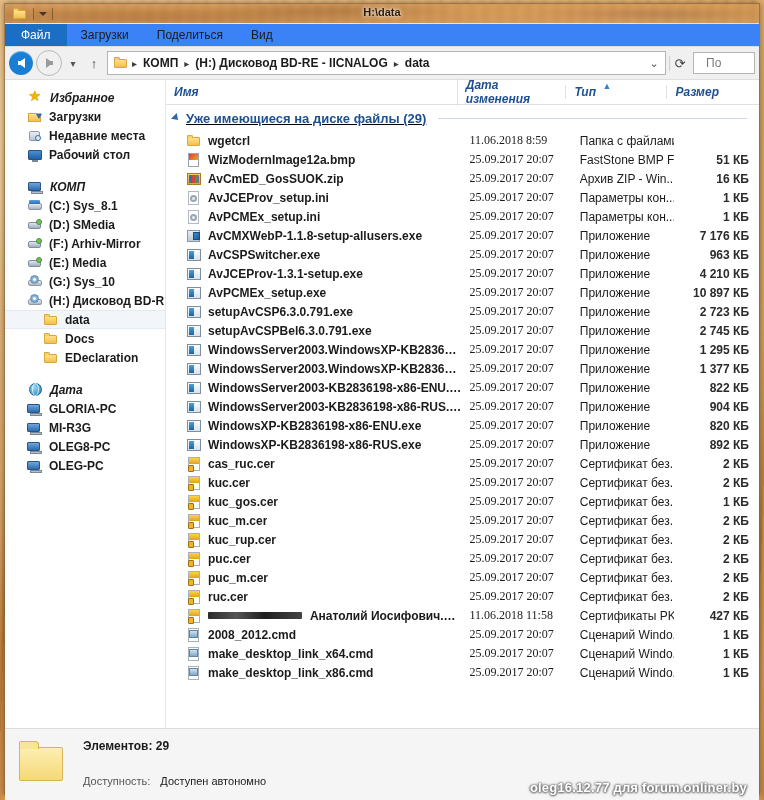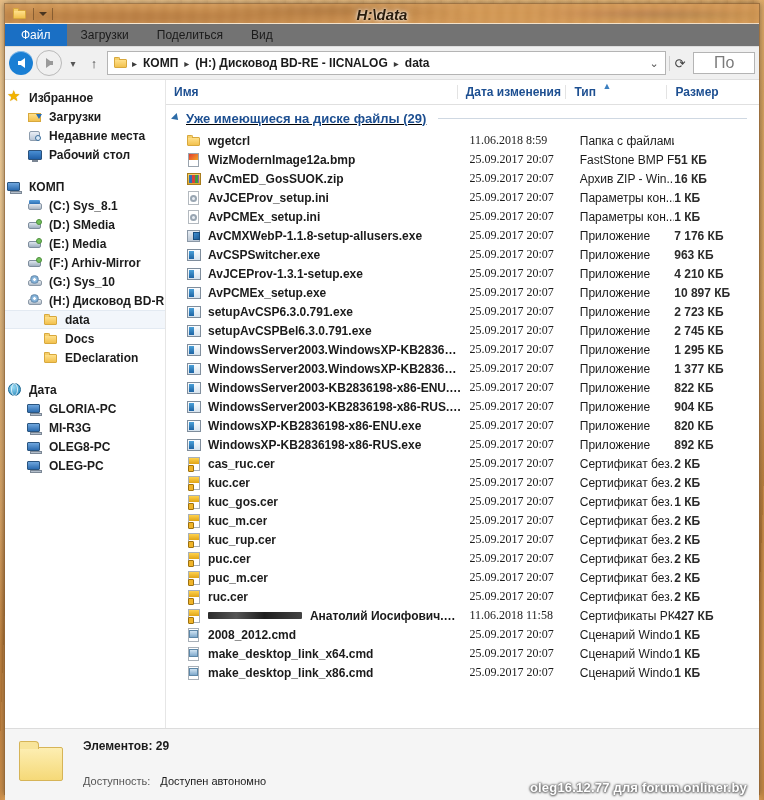--- a/index.html
+++ b/index.html
@@ -43,28 +43,27 @@
       radial-gradient(ellipse at 88% 55%, rgba(60,110,40,.28), rgba(0,0,0,0) 12%),
       repeating-linear-gradient(92deg,rgba(201,138,70,.85) 0px,rgba(214,154,85,.85) 7px,rgba(193,132,63,.85) 14px);
     filter:blur(3px);
     z-index:0;
   }
   .qat{position:absolute;left:7px;top:2px;display:flex;align-items:center;gap:5px;z-index:2;}
   .qat .sep{width:1px;height:12px;background:rgba(90,60,30,.55);}
   .caret-d{width:0;height:0;border-left:4px solid transparent;border-right:4px solid transparent;border-top:4px solid #4a3520;}
   .wtitle{
     position:absolute;left:0;right:0;top:2px;text-align:center;
-    font-weight:bold;font-size:15px;color:#2a1c0c;z-index:2;
+    font-weight:bold;font-size:11px;color:#2a1c0c;z-index:2;
     text-shadow:0 0 3px rgba(255,255,255,.9),0 0 6px rgba(255,255,255,.7);
-    font-style:italic;
   }
 
   
   .ribbon{
-    height:22px;background:#737373;border-bottom:1px solid #dcdcdc;
+    height:22px;background:#3b82f6;border-bottom:1px solid #dcdcdc;
     display:flex;align-items:stretch;
   }
   .rtab{display:flex;align-items:center;padding:0 14px;font-size:12px;color:#1b1b1b;}
   .rtab.file{background:#1a6fc4;color:#fff;font-weight:normal;padding:0 16px;}
 
   
   .addrbar{
     height:32px;background:#f0f0f0;
     display:flex;align-items:center;padding:0 4px;gap:3px;
     border-bottom:1px solid #dfdfdf;
@@ -82,29 +81,29 @@
     flex:1;height:22px;background:#fff;border:1px solid #b4b4b4;
     display:flex;align-items:center;padding:0 2px 0 5px;gap:2px;min-width:0;
   }
   .crumb{font-size:12px;font-weight:bold;color:#1b1b1b;white-space:nowrap;padding:1px 3px;}
   .csep{color:#3b3b3b;font-size:10px;padding:0 1px;}
   .crumb-spacer{flex:1;}
   .vchev{width:18px;text-align:center;color:#555;font-size:11px;}
   .refresh{width:20px;text-align:center;color:#444;font-size:13px;border-left:1px solid #cfcfcf;}
   .searchbox{
     width:62px;height:22px;background:#fff;border:1px solid #b4b4b4;
-    display:flex;align-items:center;padding:0 20px;color:#7b7b7b;font-size:16px;
+    display:flex;align-items:center;padding:0 12px;color:#7b7b7b;font-size:12px;
     overflow:hidden;white-space:nowrap;box-sizing:border-box;
   }
 
   
   .content{display:flex;height:648px;background:#fff;}
   .nav{width:160px;background:#fff;padding-top:8px;overflow:hidden;position:relative;}
   .navitem{display:flex;align-items:center;height:19px;padding-left:22px;gap:6px;white-space:nowrap;}
-  .navitem.root{padding-left:2px;}
+  .navitem.root{padding-left:23px;font-style:italic;}
   .navitem.child{padding-left:38px;}
   .navitem.sel{background:#f2f6fb;border:1px solid #e3eaf2;border-left:none;border-right:none;height:17px;}
   .navlabel{font-size:12px;font-weight:bold;color:#1b1b1b;}
   .navgap{height:13px;}
   .ico{width:16px;height:16px;flex:0 0 16px;position:relative;display:inline-block;}
 
   
   .ic-folder:before{content:"";position:absolute;left:1px;top:4px;width:13px;height:9px;background:linear-gradient(180deg,#ffe08a,#f2c14e);border:1px solid #d8a83c;border-radius:0 1px 1px 1px;box-sizing:border-box;}
   .ic-folder:after{content:"";position:absolute;left:1px;top:2px;width:6px;height:3px;background:#f5cf6a;border:1px solid #d8a83c;border-bottom:none;border-radius:1px 2px 0 0;box-sizing:border-box;}
   
@@ -129,42 +128,42 @@
   .ic-netdrv:after{content:"";position:absolute;left:9px;top:2px;width:6px;height:6px;border-radius:50%;background:#73c15b;border:1px solid #4d8f3c;box-sizing:border-box;}
   
   .ic-cd:before{content:"";position:absolute;left:1px;top:6px;width:14px;height:6px;background:linear-gradient(180deg,#e8edf2,#adb9c6);border:1px solid #8c99a7;border-radius:2px;box-sizing:border-box;}
   .ic-cd:after{content:"";position:absolute;left:3px;top:1px;width:9px;height:9px;border-radius:50%;background:radial-gradient(circle,#fff 22%,#9fc4e4 30%,#6fa3cd 70%);border:1px solid #6e8fae;box-sizing:border-box;}
   
   .ic-net:before{content:"";position:absolute;left:1px;top:1px;width:13px;height:13px;border-radius:50%;background:radial-gradient(circle at 35% 30%,#9adcf5,#1e7fb5);border:1px solid #17648f;box-sizing:border-box;}
   .ic-net:after{content:"";position:absolute;left:4px;top:1px;width:7px;height:13px;border:1px solid rgba(255,255,255,.75);border-radius:50%;box-sizing:border-box;}
 
   
   .listpane{flex:1;display:flex;flex-direction:column;min-width:0;border-left:1px solid #e6e6e6;}
-  .colhead{height:24px;display:flex;align-items:center;border-bottom:1px solid #e0e0e0;position:relative;background:#fff;}
+  .colhead{height:24px;display:flex;align-items:center;border-bottom:1px solid #e0e0e0;position:relative;background:#fff;font-style:italic;}
   .col{font-size:12px;font-weight:bold;color:#1d4f91;padding-left:8px;position:relative;box-sizing:border-box;}
   .col + .col{border-left:1px solid #e3e3e3;}
   .col-name{width:300px;}
   .col-date{width:112px;}
   .col-type{width:104px;}
   .col-size{width:86px;}
   .col-rest{flex:1;}
   .sortmark{position:absolute;top:-4px;left:50%;margin-left:-14px;color:#3a7ebf;font-size:9px;}
 
   .grouphead{display:flex;align-items:center;height:26px;padding-left:7px;gap:6px;text-decoration:underline;}
   .gtri{width:0;height:0;border-top:4px solid transparent;border-bottom:4px solid transparent;border-left:6px solid #2d6ca8;transform:rotate(45deg);margin-right:1px;}
   .gtitle{font-size:13px;font-weight:bold;color:#1d4f91;white-space:nowrap;}
   .grule{flex:1;height:1px;background:#cfd8e2;margin-right:12px;margin-left:6px;}
 
   .rows{flex:1;overflow:hidden;}
   .row{display:flex;align-items:center;height:19px;}
   .cell{font-size:12px;color:#1b1b1b;white-space:nowrap;overflow:hidden;box-sizing:border-box;}
   .c-name{width:300px;padding-left:20px;display:flex;align-items:center;gap:6px;font-weight:bold;}
   .c-date{width:112px;padding-left:8px;color:#1b1b1b;font-family:Liberation Serif, serif;}
   .c-type{width:104px;padding-left:8px;}
-  .c-size{width:86px;text-align:left;padding-right:10px;font-weight:bold;color:#2b2b2b;}
+  .c-size{width:86px;text-align:right;padding-right:10px;font-weight:bold;color:#2b2b2b;}
   .fname{overflow:hidden;text-overflow:ellipsis;white-space:nowrap;}
 
   
   .ic-bmp:before{content:"";position:absolute;left:2px;top:1px;width:11px;height:14px;background:#fff;border:1px solid #9aa4ae;box-sizing:border-box;}
   .ic-bmp:after{content:"";position:absolute;left:3px;top:2px;width:9px;height:6px;background:linear-gradient(135deg,#e03c31,#f5a623);}
   .ic-zip:before{content:"";position:absolute;left:1px;top:2px;width:14px;height:12px;background:linear-gradient(180deg,#f7d36a,#e0a92f);border:1px solid #a87c1d;box-sizing:border-box;}
   .ic-zip:after{content:"";position:absolute;left:3px;top:4px;width:10px;height:8px;background:
      linear-gradient(90deg,#2f6fb5 0 3px,#d8423a 3px 6px,#3f9b45 6px 9px,#8e5fa8 9px 12px);}
   .ic-ini:before{content:"";position:absolute;left:2px;top:1px;width:11px;height:14px;background:#fff;border:1px solid #b3b9bf;box-sizing:border-box;}
   .ic-ini:after{content:"";position:absolute;left:4px;top:5px;width:7px;height:7px;border-radius:50%;border:2px solid #9aa6b2;box-sizing:border-box;background:#e7edf3;}
@@ -279,25 +278,25 @@
         <div class="navitem">
           <span class="ico ic-hdd"></span>
           <span class="navlabel">(C:) Sys_8.1</span>
         </div>
         <div class="navitem">
           <span class="ico ic-netdrv"></span>
           <span class="navlabel">(D:) SMedia</span>
         </div>
         <div class="navitem">
           <span class="ico ic-netdrv"></span>
+          <span class="navlabel">(F:) Arhiv-Mirror</span>
+        </div>
+        <div class="navitem">
+          <span class="ico ic-netdrv"></span>
           <span class="navlabel">(E:) Media</span>
-        </div>
-        <div class="navitem">
-          <span class="ico ic-netdrv"></span>
-          <span class="navlabel">(F:) Arhiv-Mirror</span>
         </div>
         <div class="navitem">
           <span class="ico ic-cd"></span>
           <span class="navlabel">(G:) Sys_10</span>
         </div>
         <div class="navitem">
           <span class="ico ic-cd"></span>
           <span class="navlabel">(H:) Дисковод BD-R</span>
         </div>
         <div class="navitem child sel">

